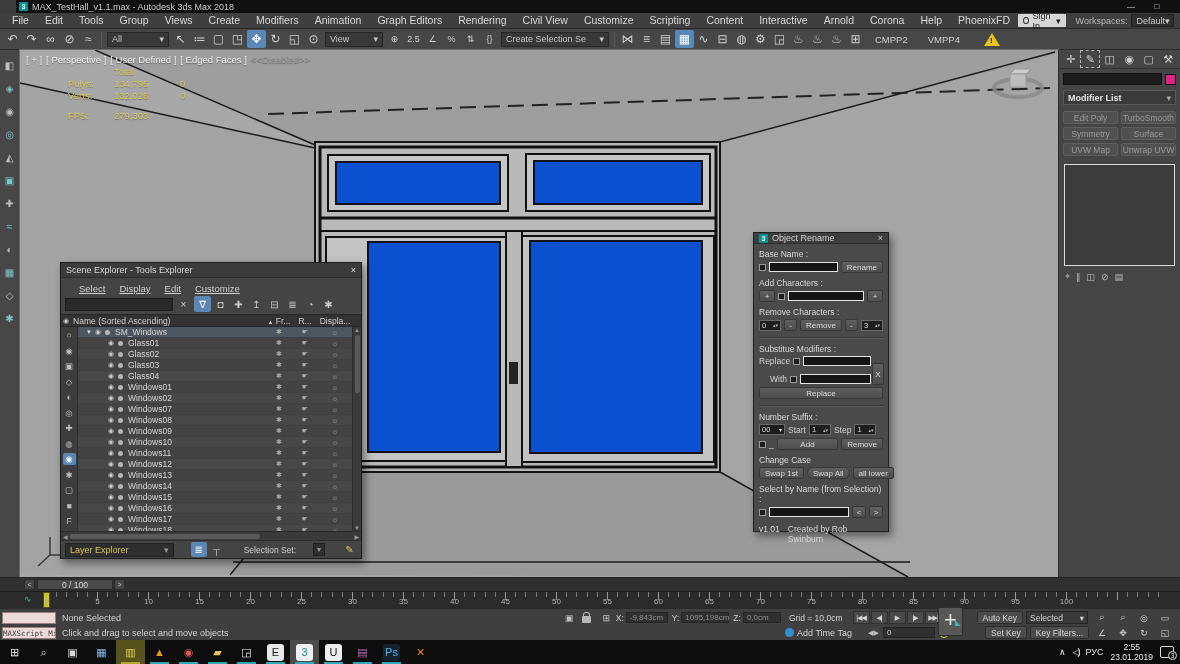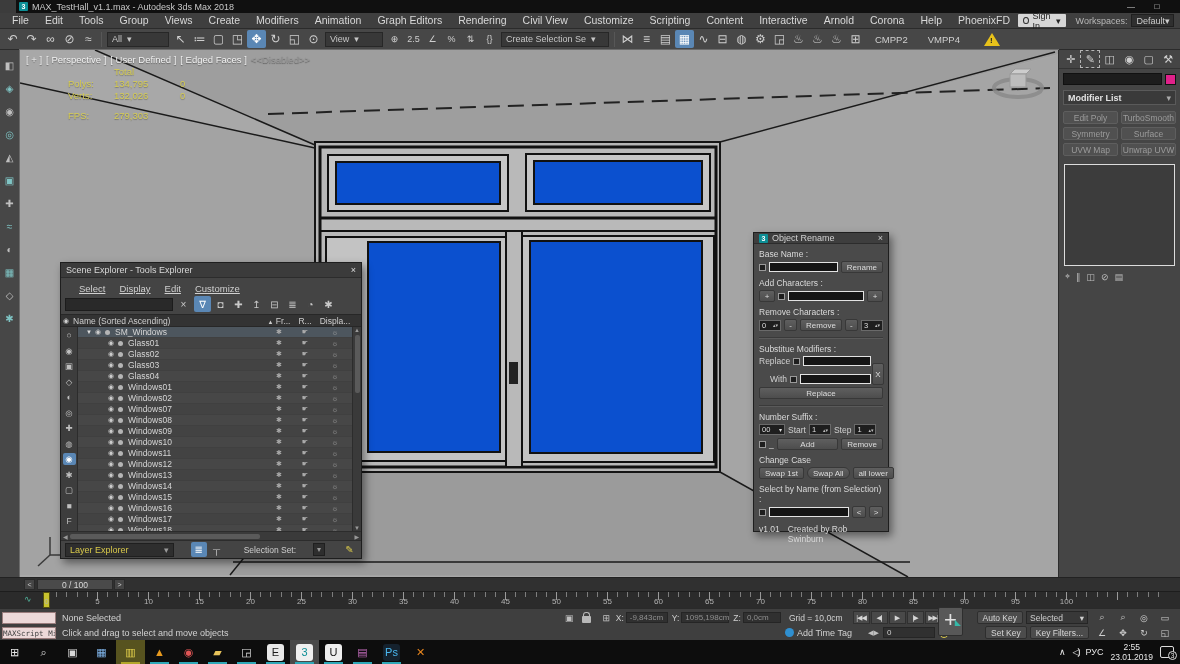--- a/index.html
+++ b/index.html
@@ -29,21 +29,21 @@
 
   
   .toolbar{left:0;top:29px;width:1180px;height:21px;background:#474747;display:flex;align-items:center;
            padding:0 3px;border-bottom:1px solid #2b2b2b;}
   .tb-grp{display:flex;align-items:center;}
   .tb-ic{width:19px;height:18px;display:flex;align-items:center;justify-content:center;color:#cfcfcf;
          font-size:12px;border-radius:2px;line-height:1;}
   .tb-ic.active{background:#5a87b5;color:#fff;}
   .tb-sep{width:1px;height:15px;background:#2d2d2d;border-right:1px solid #575757;margin:0 3px;}
   .tb-dd{height:15px;background:#383838;border:1px solid #272727;color:#c6c6c6;font-size:9px;
-         display:flex;align-items:center;justify-content:flex-start;padding:0 4px;gap:5px;margin:0 2px;}
+         display:flex;align-items:center;justify-content:space-between;padding:0 4px;gap:5px;margin:0 2px;}
   .tb-text{font-size:9.5px;color:#cfcfcf;margin:0 10px;}
   .warn-tri{position:relative;width:0;height:0;border-left:8px solid transparent;border-right:8px solid transparent;
             border-bottom:13px solid #e8c21a;margin-left:14px;}
   .warn-tri em{position:absolute;left:-2px;top:3px;font-style:normal;color:#222;font-size:8px;font-weight:bold;}
 
   
   .left-strip{left:0;top:50px;width:20px;height:527px;background:#474747;display:flex;flex-direction:column;
               align-items:center;padding-top:8px;gap:9px;border-right:1px solid #2e2e2e;}
   .ls-ic{width:14px;height:14px;font-size:10px;color:#7fc4c4;display:flex;align-items:center;justify-content:center;}
   .ls-ic:nth-child(odd){color:#bfbfbf;}

